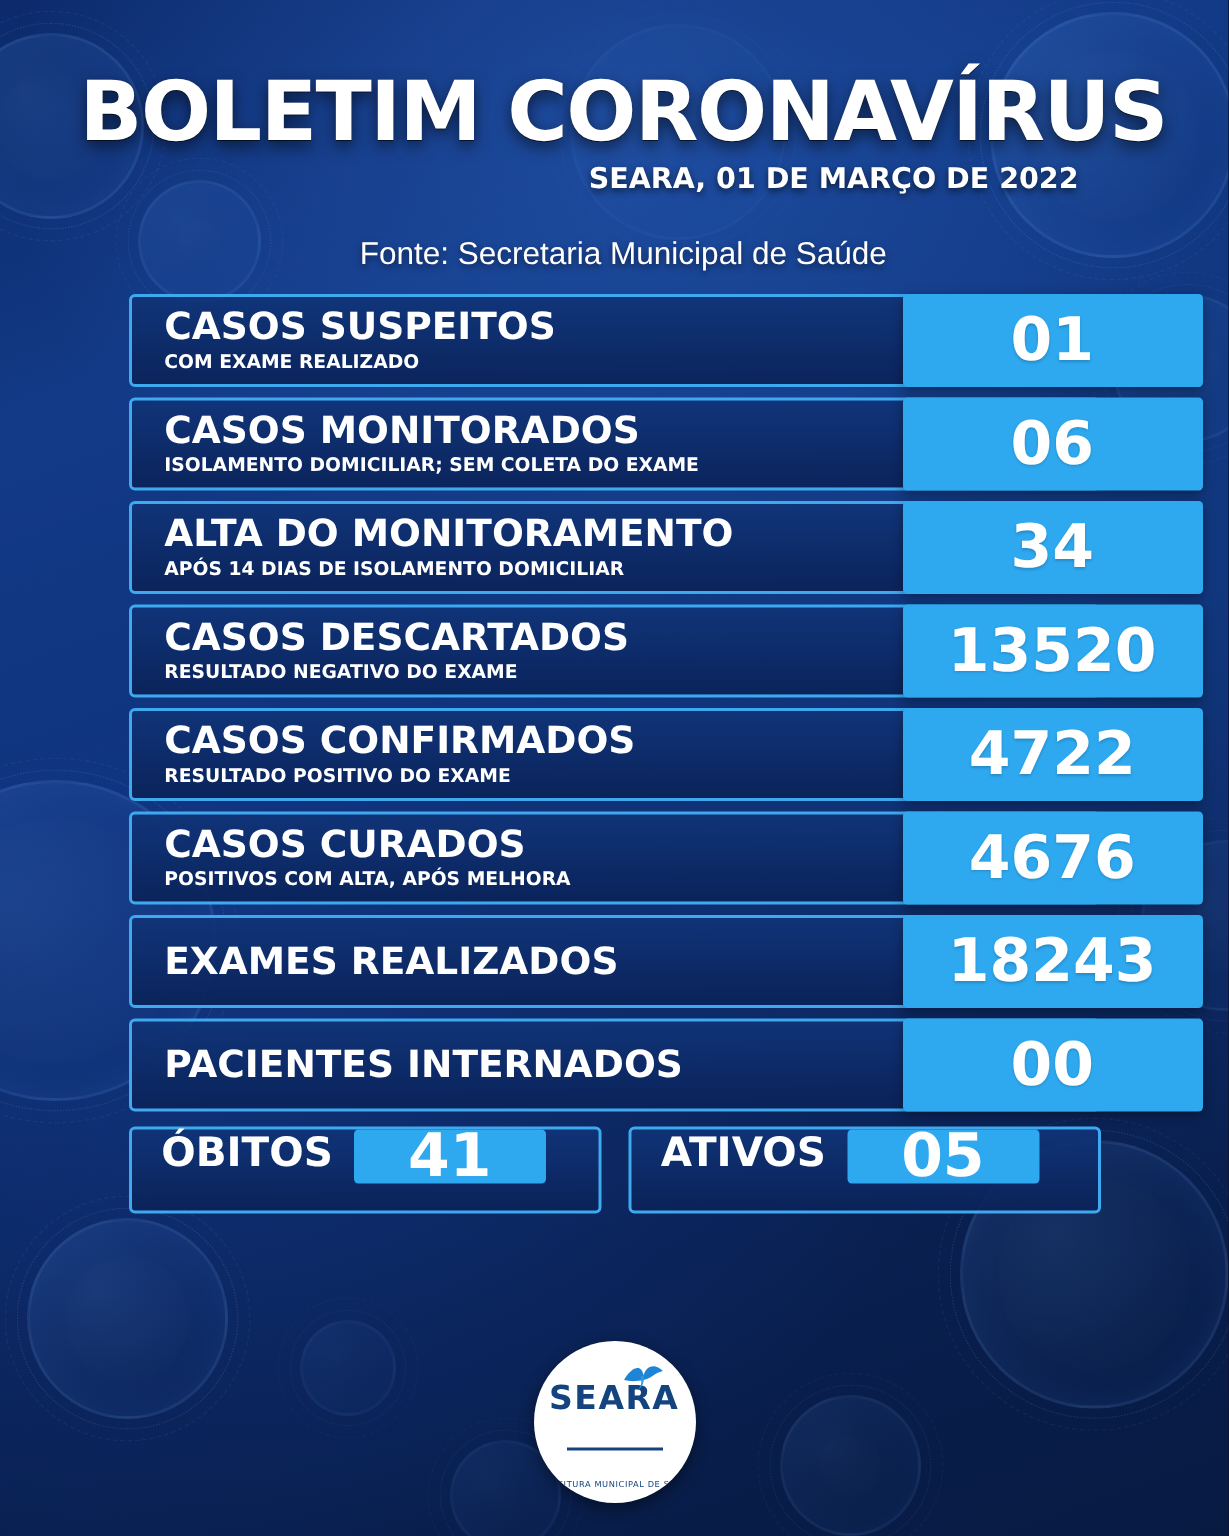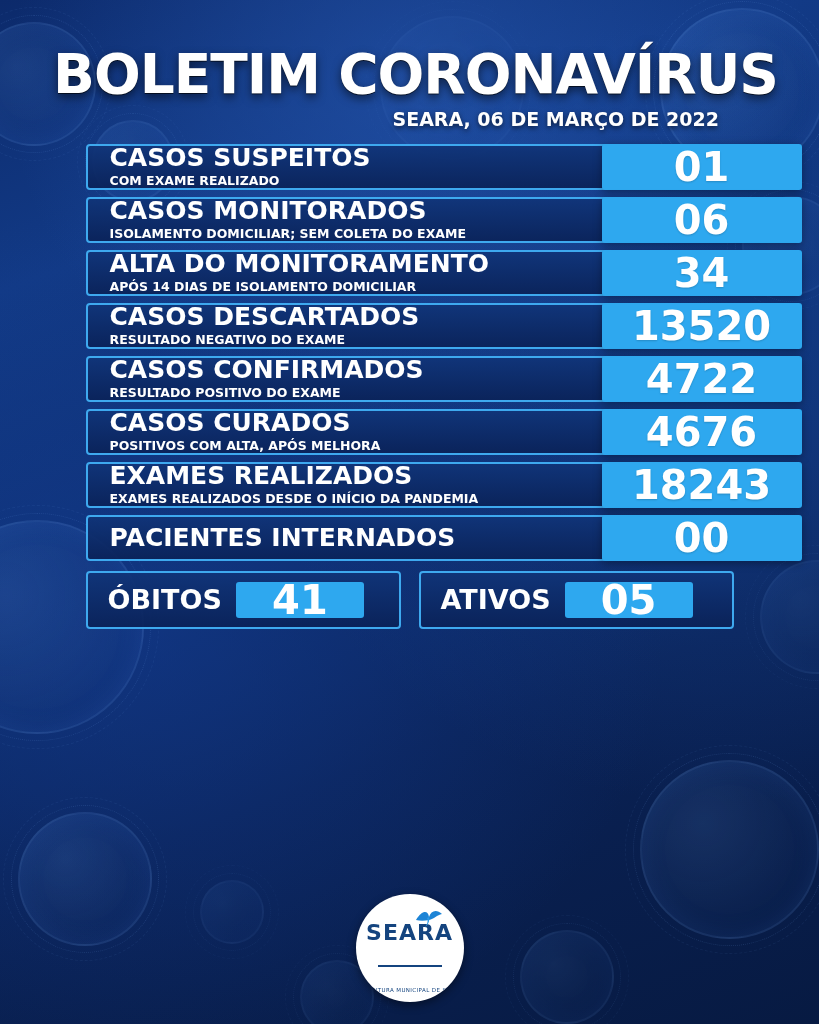--- a/index.html
+++ b/index.html
@@ -96,21 +96,21 @@
   }
 
   
   #rows {
     position: relative;
     margin: 14px auto 0 auto;
     width: 648px;
   }
   .row {
     position: relative;
-    height: 46px;
+    height: 62px;
     margin-bottom: 7px;
     display: flex;
     align-items: stretch;
   }
   .row .label-box {
     flex: 1 1 auto;
     background: linear-gradient(180deg, rgba(16,52,120,0.92), rgba(10,34,88,0.92));
     border: 2px solid #3ea9ef;
     border-radius: 4px;
     display: flex;
@@ -172,21 +172,21 @@
     display: flex;
     gap: 18px;
   }
   .pair-item {
     flex: 1 1 50%;
     height: 58px;
     background: linear-gradient(180deg, rgba(16,52,120,0.92), rgba(10,34,88,0.92));
     border: 2px solid #3ea9ef;
     border-radius: 4px;
     display: flex;
-    align-items: center;
+    align-items: flex-start;
     box-sizing: border-box;
     padding-left: 20px;
   }
   .pair-label {
     font-family: "DejaVu Sans", sans-serif;
     font-weight: 700;
     color: #ffffff;
     font-size: 27px;
     white-space: nowrap;
   }
@@ -272,21 +272,22 @@
   <div class="virus v6"></div>
   <div class="virus v7"></div>
   <div class="virus v8"></div>
   <div class="virus v9"></div>
   <div class="virus v10"></div>
   <div class="virus v11"></div>
   <div class="virus v12"></div>
 
   <div id="header">
     <h1 id="main-title">BOLETIM CORONAVÍRUS</h1>
-    <div id="subtitle">SEARA, 06 DE MARÇO DE 2022</div>
+    <div id="subtitle">SEARA, 01 DE MARÇO DE 2022</div>
+    <div id="source">Fonte: Secretaria Municipal de Saúde</div>
   </div>
 
   <div id="rows">
 
     <div class="row">
       <div class="label-box">
         <div class="label-main">CASOS SUSPEITOS</div>
         <div class="label-sub">COM EXAME REALIZADO</div>
       </div>
       <div class="value-box">
@@ -340,21 +341,20 @@
         <div class="label-sub">POSITIVOS COM ALTA, APÓS MELHORA</div>
       </div>
       <div class="value-box">
         <span class="value-text">4676</span>
       </div>
     </div>
 
     <div class="row">
       <div class="label-box">
         <div class="label-main">EXAMES REALIZADOS</div>
-        <div class="label-sub">EXAMES REALIZADOS DESDE O INÍCIO DA PANDEMIA</div>
       </div>
       <div class="value-box">
         <span class="value-text">18243</span>
       </div>
     </div>
 
     <div class="row no-sub">
       <div class="label-box">
         <div class="label-main">PACIENTES INTERNADOS</div>
       </div>

